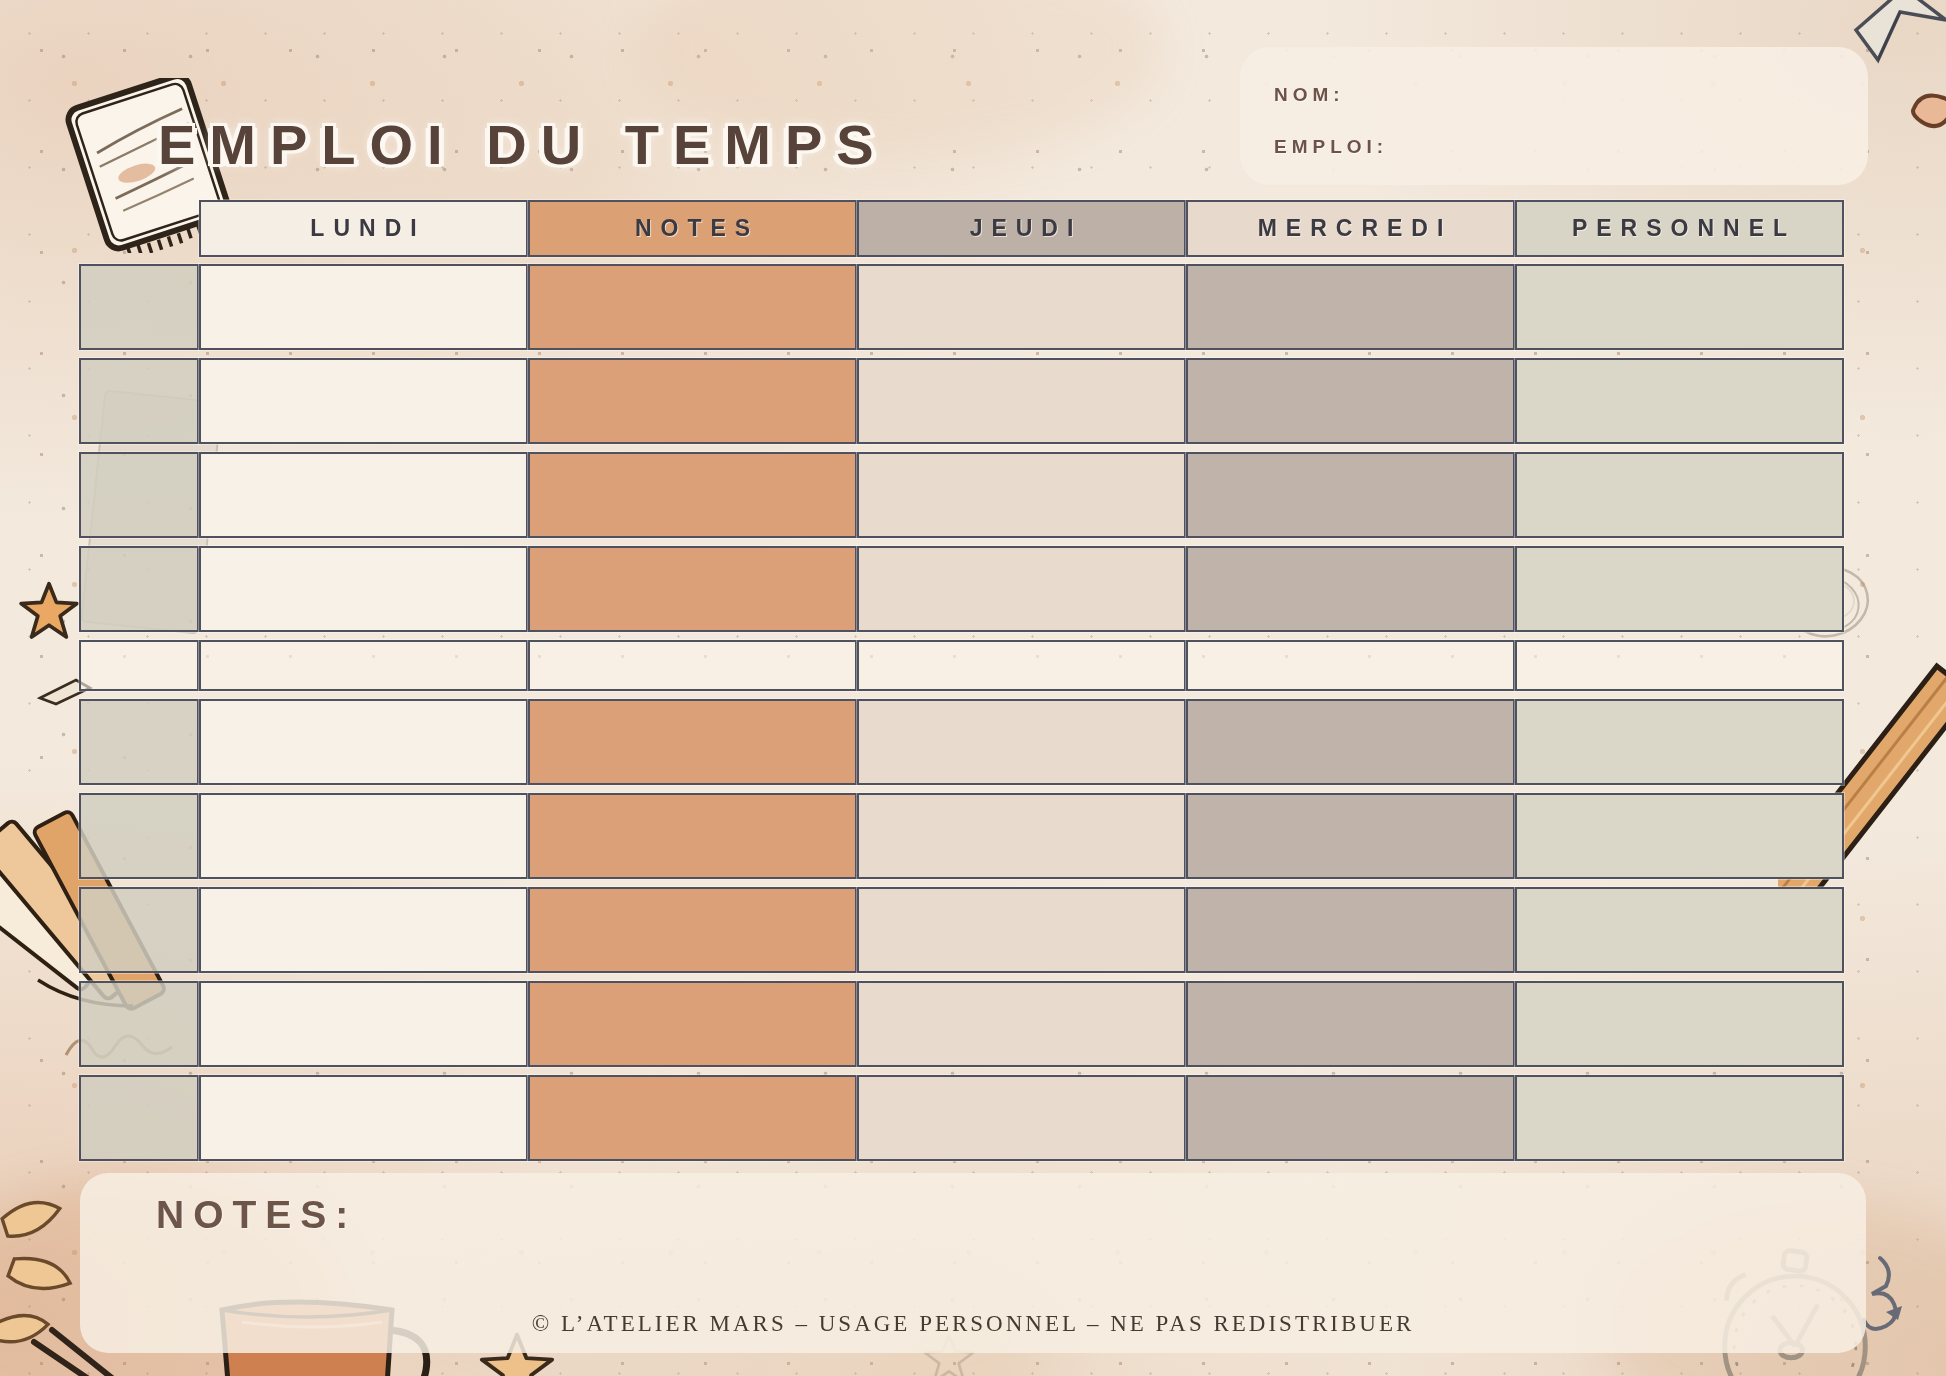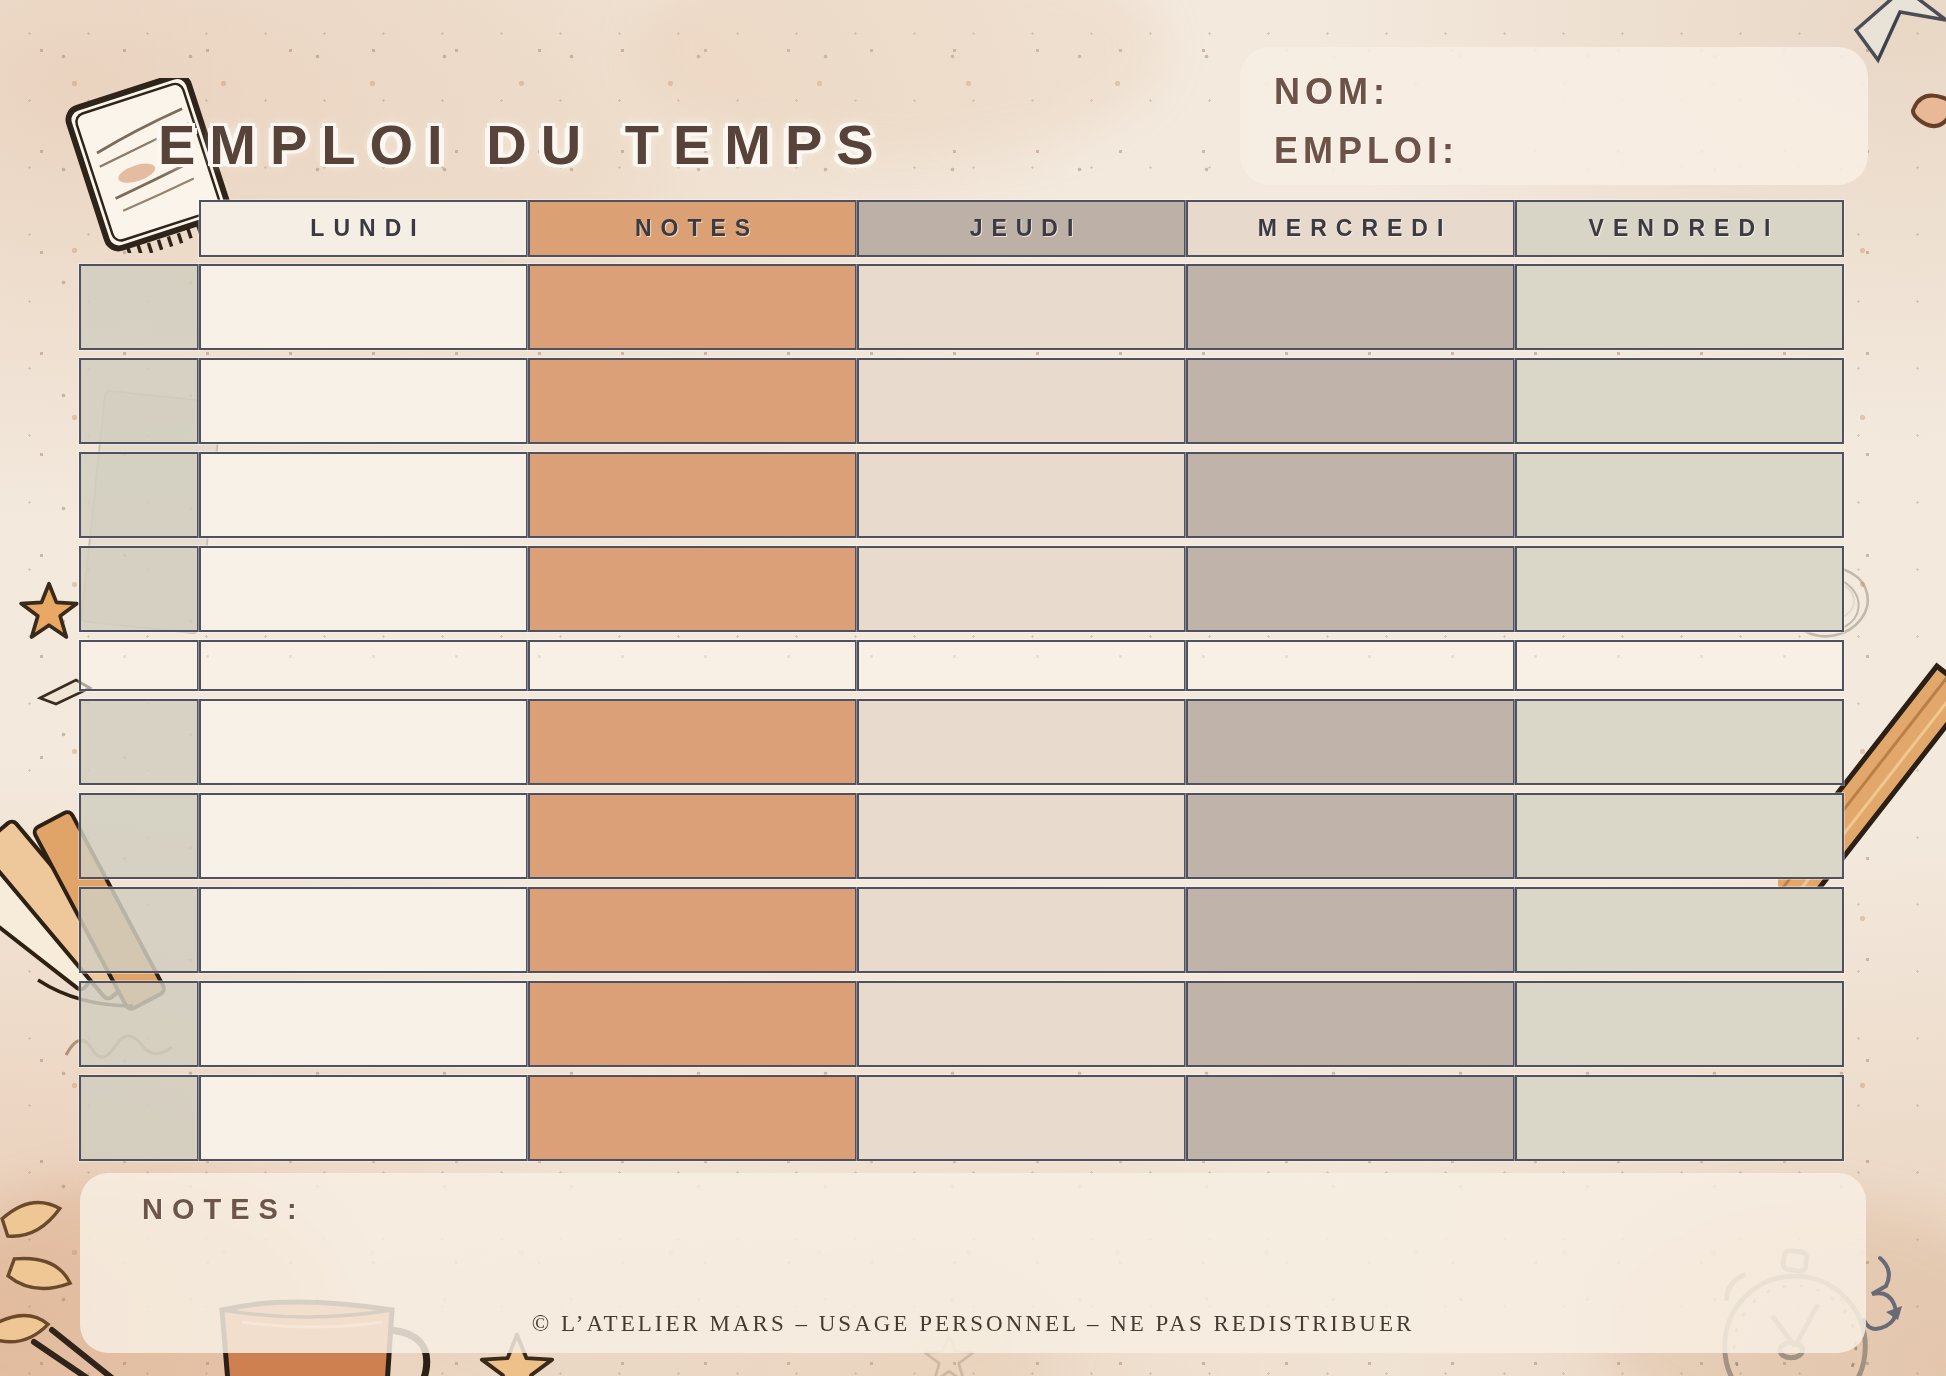--- a/index.html
+++ b/index.html
@@ -34,21 +34,21 @@
   }
 
   
   .name-box{
     position:absolute;left:1240px;top:47px;width:628px;height:138px;
     background:rgba(247,238,227,0.92);border-radius:30px;box-sizing:border-box;
     padding:24px 28px 0 34px;z-index:3;
   }
   .name-row{display:flex;align-items:baseline;margin-bottom:17px;}
   .name-label{
-    font-size:36px;font-weight:800;letter-spacing:5px;color:#6d5247;
+    font-size:19px;font-weight:800;letter-spacing:5px;color:#6d5247;
     text-shadow:1px 1px 0 rgba(255,255,255,0.6);
   }
   .name-value{flex:1;height:30px;}
 
   
   .timetable{position:absolute;left:79px;top:200px;z-index:2;}
   .t-row{display:flex;margin-bottom:8px;}
   .t-row.header{margin-bottom:7px;}
   .t-cell{
     box-sizing:border-box;border:2px solid #4f515f;flex:none;
@@ -64,22 +64,22 @@
   }
   .t-cell.period{height:86px;}
   .t-cell.break{height:51px;}
 
   
   .notes-box{
     position:absolute;left:80px;top:1173px;width:1786px;height:180px;
     background:rgba(247,238,227,0.85);border-radius:28px;z-index:3;box-sizing:border-box;
   }
   .notes-label{
-    position:absolute;left:62px;top:20px;
-    font-size:29px;font-weight:700;letter-spacing:9px;color:#6d5649;
+    position:absolute;left:76px;top:20px;
+    font-size:39px;font-weight:700;letter-spacing:9px;color:#6d5649;
     text-shadow:1px 1px 0 rgba(255,255,255,0.55);
   }
   .notes-value{position:absolute;left:62px;top:64px;right:40px;bottom:50px;}
   .footer-text{
     position:absolute;left:0;right:0;bottom:16px;text-align:center;
     font-family:"Liberation Serif",serif;font-size:23px;letter-spacing:3px;color:#453b30;margin-top:44px;
   }
 </style>
 </head>
 <body>
@@ -229,21 +229,21 @@
         <div class="t-cell header-cell" style="width: 329px; background: rgb(219, 160, 116);">
           <span class="day-label">NOTES</span>
         </div>
         <div class="t-cell header-cell" style="width: 329px; background: rgb(189, 176, 167);">
           <span class="day-label">JEUDI</span>
         </div>
         <div class="t-cell header-cell" style="width: 329px; background: rgb(231, 217, 204);">
           <span class="day-label">MERCREDI</span>
         </div>
         <div class="t-cell header-cell" style="width: 329px; background: rgb(216, 212, 198);">
-          <span class="day-label">VENDREDI</span>
+          <span class="day-label">PERSONNEL</span>
         </div>
       </div>
       <div class="t-row">
         <div class="t-cell period" style="width: 120px; background: rgba(209, 206, 191, 0.85);"></div>
         <div class="t-cell period" style="width: 329px; background: rgb(248, 241, 231);"></div>
         <div class="t-cell period" style="width: 329px; background: rgb(220, 160, 120);"></div>
         <div class="t-cell period" style="width: 329px; background: rgb(232, 219, 206);"></div>
         <div class="t-cell period" style="width: 329px; background: rgb(192, 179, 170);"></div>
         <div class="t-cell period" style="width: 329px; background: rgb(218, 215, 201);"></div>
       </div>

